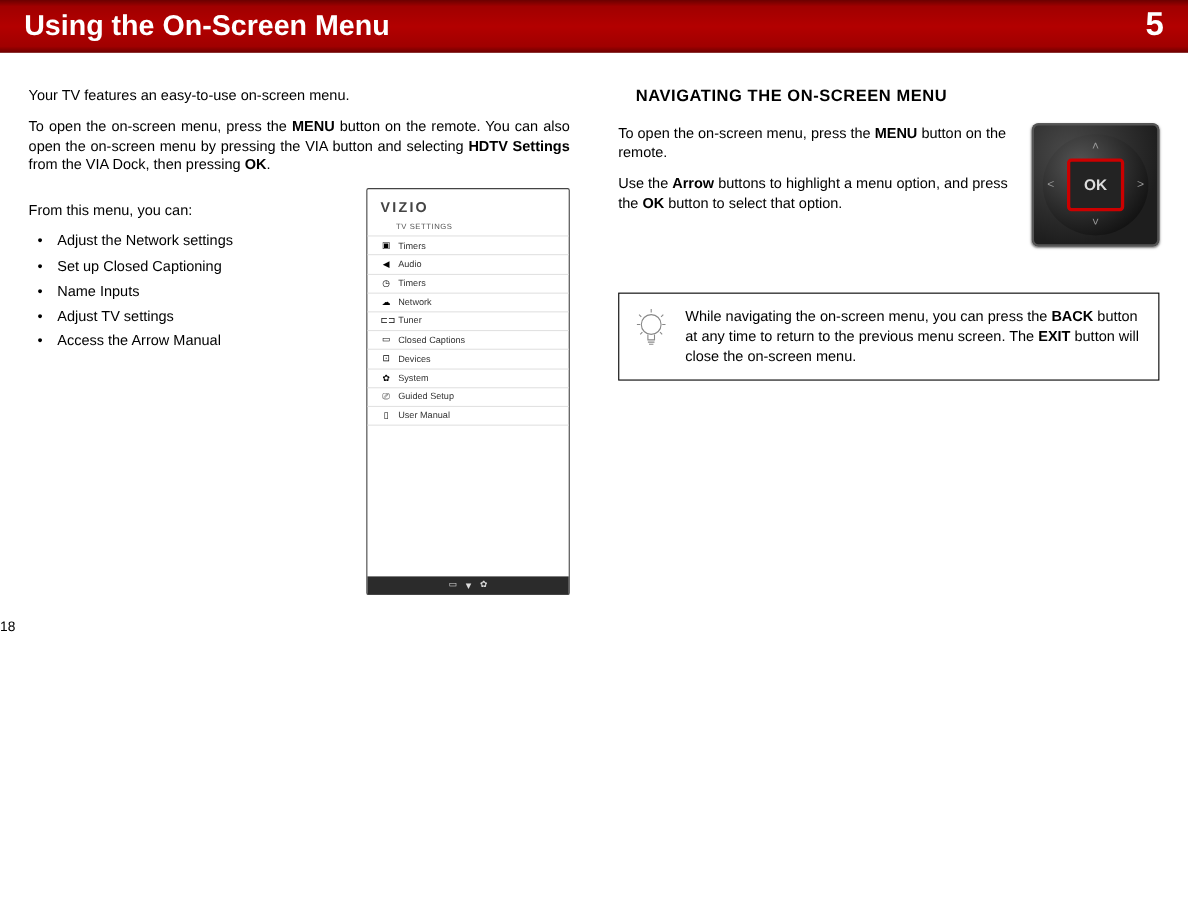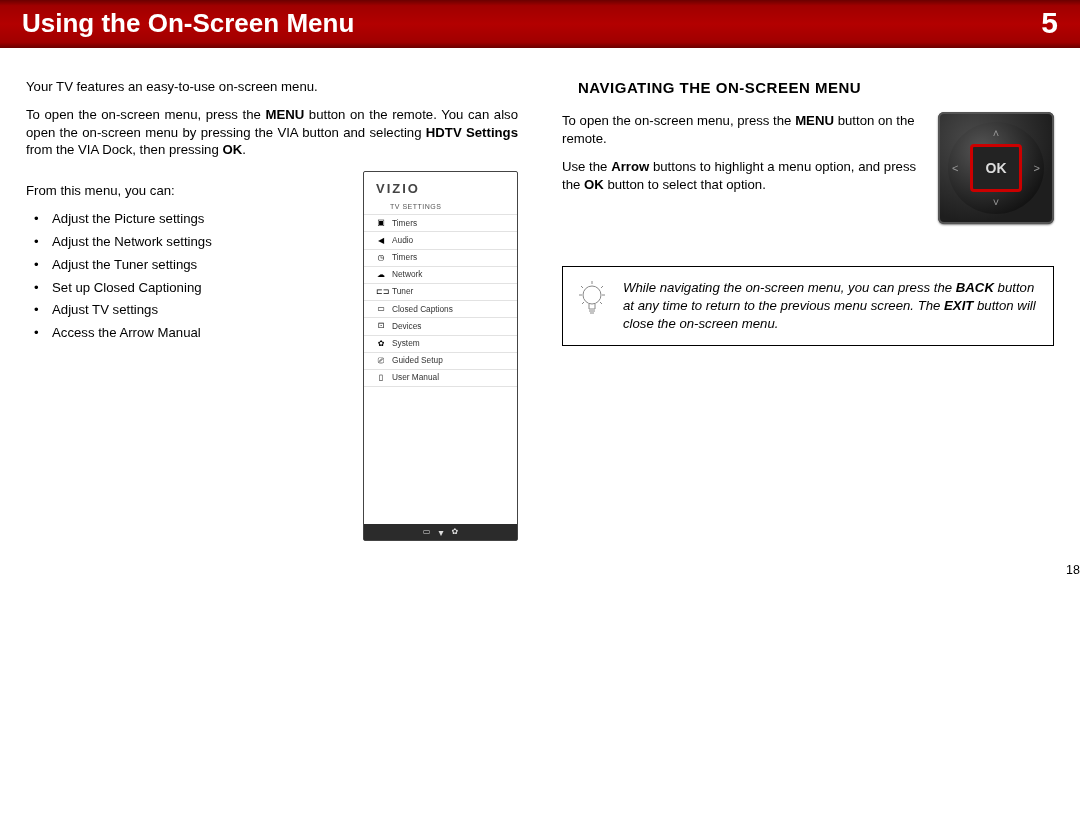--- a/index.html
+++ b/index.html
@@ -52,21 +52,21 @@
   }
   ul.actions li::before {
     content: "•";
     position: absolute;
     left: -14px;
     top: 0;
   }
   .left-col-inner { display: flex; gap: 18px; }
   .left-text { flex: 1; margin-top: 13px; }
   .mock-menu {
-    width: 155px;
+    width: 185px;
     border: 1px solid #444;
     background: #fff;
     font-size: 9px;
     margin-top: 2px;
     height: 370px;
     display: flex;
     flex-direction: column;
     border-radius: 2px;
   }
   .mock-menu .brand {
@@ -161,31 +161,30 @@
   .a-right { right: 14px; top: 50%; transform: translateY(-50%); }
 
   .tip-box {
     border: 1px solid #000;
     margin-top: 42px;
     padding: 12px 16px 12px 12px;
     display: flex;
     gap: 14px;
     font-size: 13.2px;
     line-height: 1.35;
-    font-style: italic;
   }
   .tip-icon {
     flex: 0 0 34px;
     text-align: center;
     color: #888;
   }
   .bulb-svg { width: 30px; height: 44px; }
 
   .page-num {
-    text-align: right;
+    text-align: left;
     font-size: 12.5px;
     padding: 12px 0 10px 0;
   }
   b { font-weight: bold; }
 </style>
 </head>
 <body>
 
 <div class="header-band">
   <div class="header-title">Using the On-Screen Menu</div>
@@ -197,24 +196,23 @@
   <div class="col">
     <p>Your TV features an easy-to-use on-screen menu.</p>
     <p class="intro-justify">
       <span>To open the on-screen menu, press the </span><b>MENU</b><span> button on the remote. You can also open the on-screen menu by pressing the VIA button and selecting </span><b>HDTV Settings</b><span> from the VIA Dock, then pressing </span><b>OK</b><span>.</span>
     </p>
 
     <div class="left-col-inner">
       <div class="left-text">
         <p>From this menu, you can:</p>
         <ul class="actions" id="actions-list">
-            <li>Adjust the Picture settings</li>
             <li>Adjust the Network settings</li>
-            <li>Adjust the Tuner settings</li>
             <li>Set up Closed Captioning</li>
+            <li>Name Inputs</li>
             <li>Adjust TV settings</li>
             <li>Access the Arrow Manual</li>
           </ul>
       </div>
 
       <div class="mock-menu">
         <div class="brand">VIZIO</div>
         <div class="subhead">TV SETTINGS</div>
         <div class="items" id="mock-items">
             <div class="m-item">

